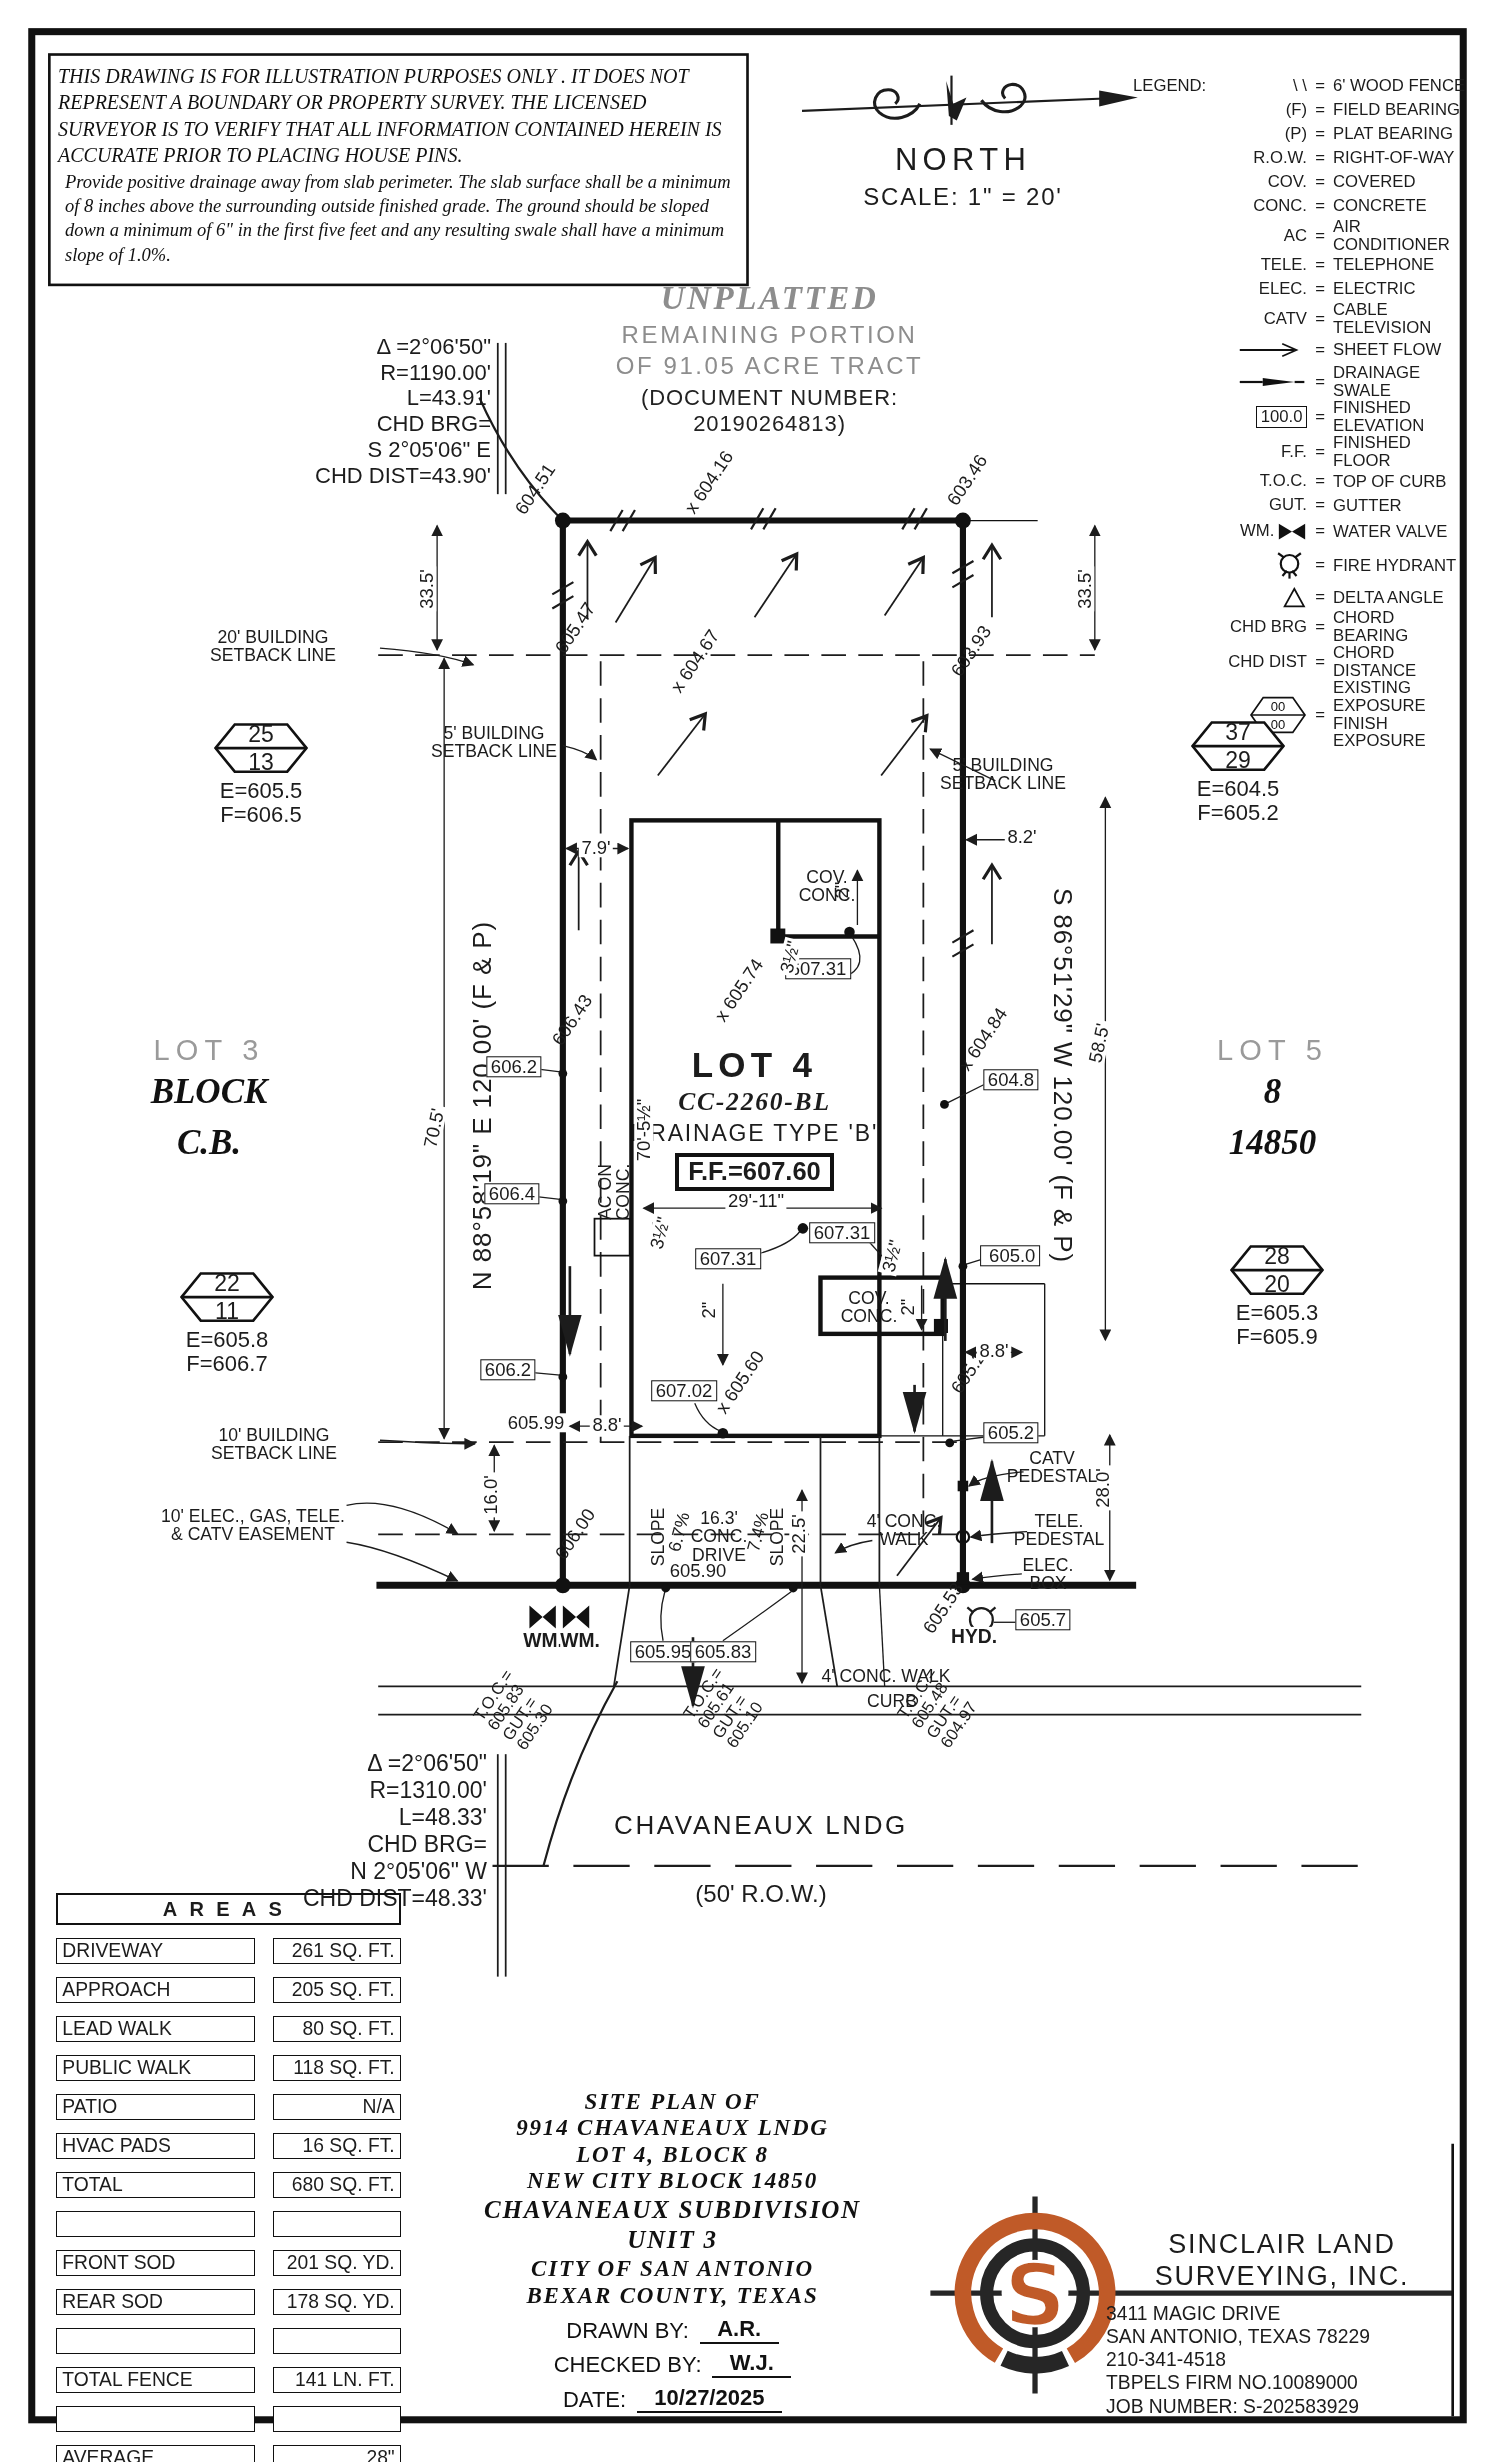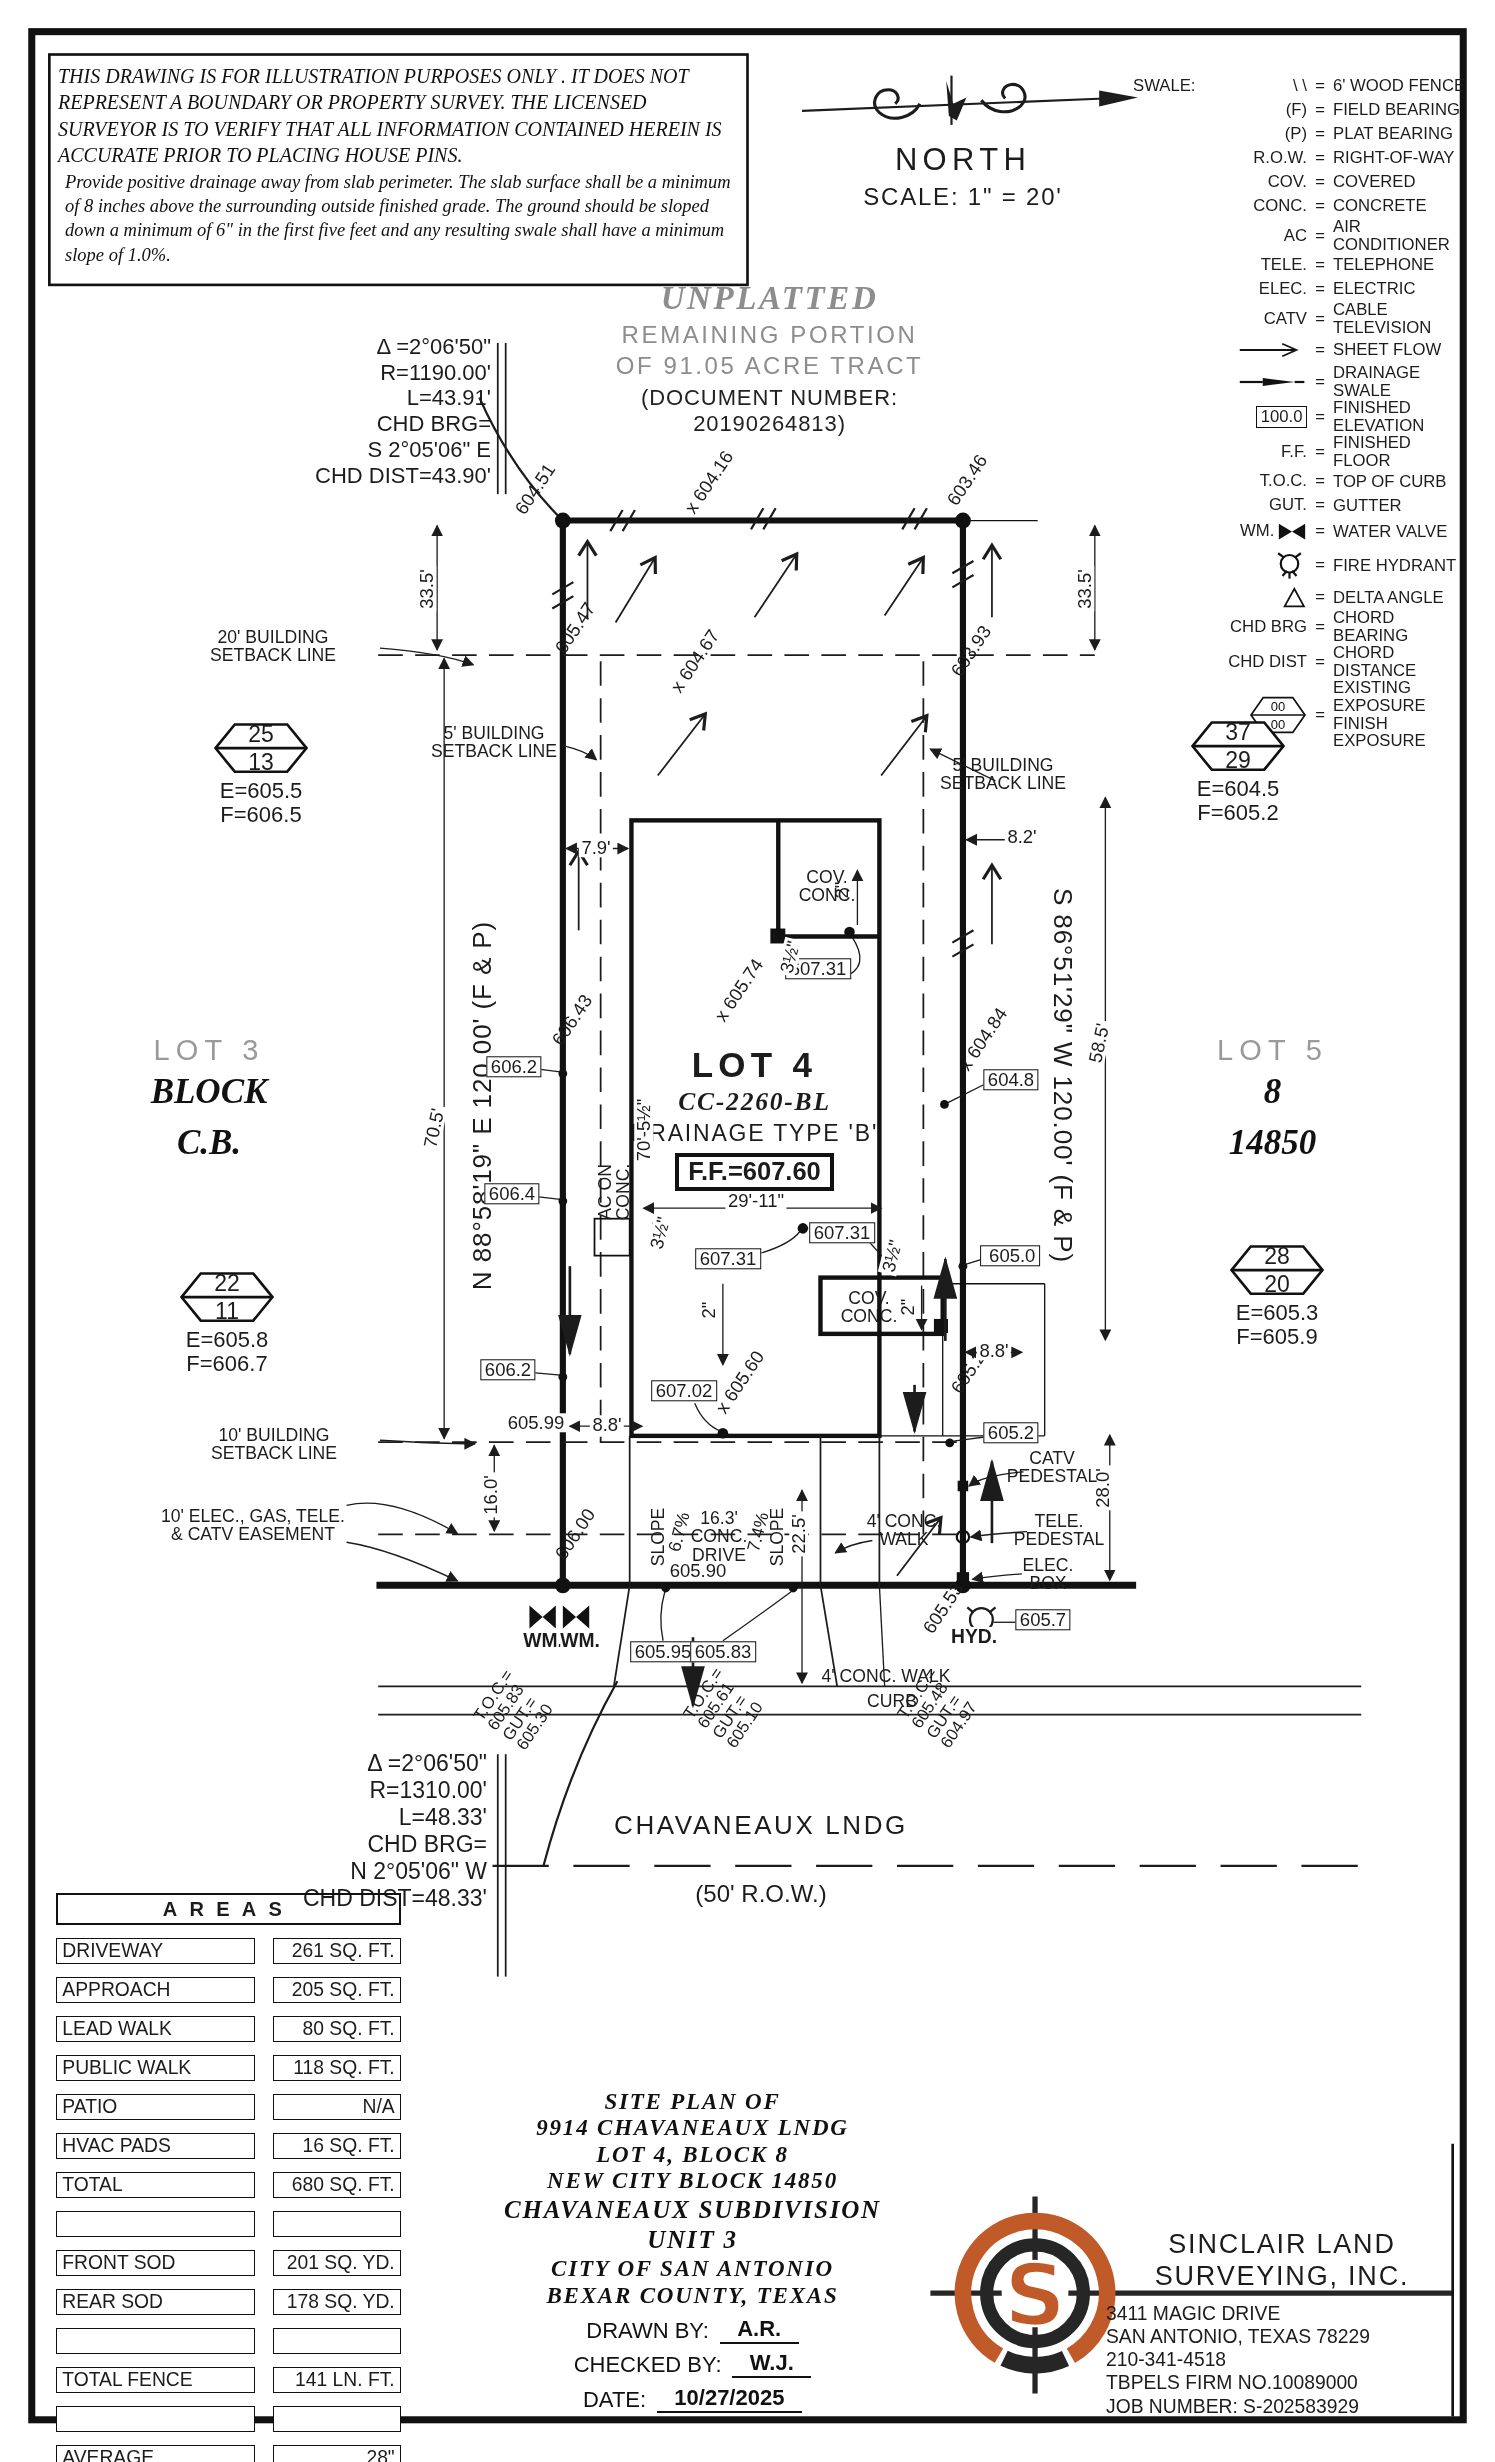--- a/index.html
+++ b/index.html
@@ -66,21 +66,21 @@
   .hexm .tn{top:0.9px;}.hexm .bn{top:29px;}
   .hexm .ef{font-size:22px;line-height:1.12;margin-top:2.6px;text-align:center;}
   
   #areas{left:56px;top:1893px;width:345px;}
   #areas .ttl{border:2.2px solid #111;height:28px;line-height:28px;text-align:center;font-weight:bold;font-size:20px;letter-spacing:10.6px;}
   .ar-row{display:flex;gap:18px;margin-top:13px;}
   .ar-l,.ar-v{border:1.8px solid #111;font-size:19.3px;height:24px;line-height:24px;padding:0 5.3px;background:#fff;}
   .ar-l{flex:1.62;}
   .ar-v{flex:1;text-align:right;}
   
-  #titleblock{left:440px;top:2089px;width:505px;text-align:center;font-family:"Liberation Serif",serif;font-style:italic;font-weight:bold;color:#111;}
+  #titleblock{left:420px;top:2089px;width:505px;text-align:center;font-family:"Liberation Serif",serif;font-style:italic;font-weight:bold;color:#111;}
   #titleblock .t1{font-size:23px;letter-spacing:1.8px;line-height:1.15;}
   #titleblock .tbig{font-size:25px;letter-spacing:1.8px;line-height:1.2;}
   #titleblock .tmed{font-size:23px;letter-spacing:1.8px;line-height:1.2;}
   .sig{font-family:"Liberation Sans",sans-serif;font-style:normal;font-weight:normal;font-size:22px;display:flex;justify-content:center;align-items:flex-end;gap:10.6px;margin-top:6.2px;}
   .sig .v{border-bottom:2.2px solid #111;padding:0 17.6px;font-weight:bold;}
   
   #firm-name{left:1115px;top:2228px;width:334px;text-align:center;font-size:27px;letter-spacing:1.8px;line-height:1.2;}
   #firm-addr{left:1106px;top:2302px;width:348px;text-align:left;font-size:19.3px;line-height:1.2;}
 </style>
 </head>
@@ -290,21 +290,21 @@
   <div class="p2">Provide positive drainage away from slab perimeter. The slab surface shall be a minimum of 8 inches above the surrounding outside finished grade. The ground should be sloped down a minimum of 6" in the first five feet and any resulting swale shall have a minimum slope of 1.0%.</div>
 </div>
 
 <div id="north" class="abs">
   <div class="n1">NORTH</div>
   <div class="n2">SCALE: 1" = 20'</div>
 </div>
 
 <div id="legend" class="abs">
       <div class="lg-row fence">
-        <span class="lg-title">SWALE:</span>
+        <span class="lg-title">LEGEND:</span>
         <span class="lg-sym">\ \</span>
         <span class="lg-eq">=</span>
         <span class="lg-desc">6' WOOD FENCE</span>
       </div>
       <div class="lg-row text">
         <span class="lg-title"></span>
         <span class="lg-sym">(F)</span>
         <span class="lg-eq">=</span>
         <span class="lg-desc">FIELD BEARING</span>
       </div>

